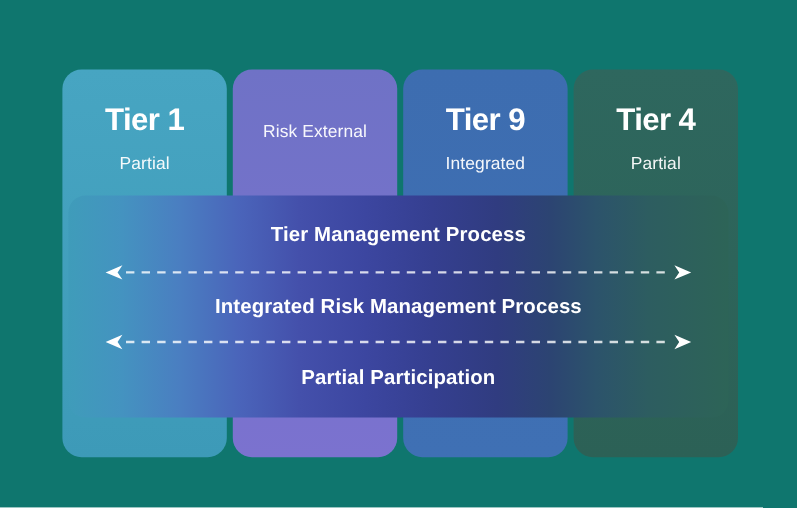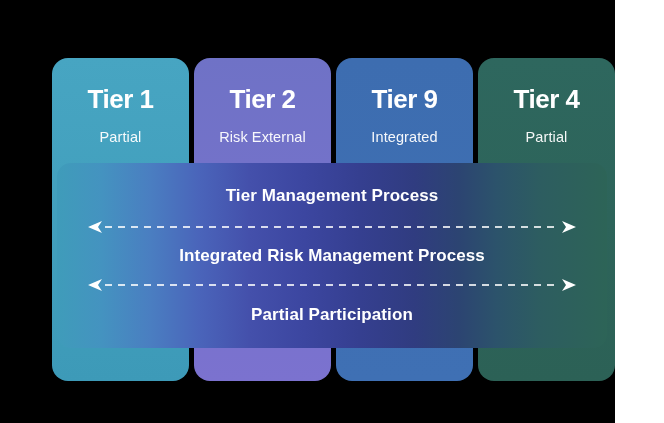--- a/index.html
+++ b/index.html
@@ -1,19 +1,19 @@
 <!DOCTYPE html>
 <html><head>
 <meta charset="utf-8">
 <style>
   html,body{margin:0;padding:0;background:#ffffff;}
   .canvas{
     position:relative;
-    width:615px;height:423px;
-    background:#000000;
+    width:664px;height:423px;
+    background:#0f766e;
     overflow:hidden;
     font-family:"Liberation Sans", sans-serif;
   }
   .columns{
     position:absolute;
     left:52px;top:58px;
     width:563px;height:323px;
     display:flex;
     gap:5px;
   }
@@ -70,21 +70,20 @@
 <body>
 
 <div class="canvas">
 
   <div class="columns">
     <div class="col" style="background: linear-gradient(rgb(71, 165, 194), rgb(61, 154, 184));">
       <div class="tier-label">Tier 1</div>
       <div class="tier-sublabel">Partial</div>
     </div>
     <div class="col" style="background: linear-gradient(rgb(111, 114, 198), rgb(123, 114, 207));">
-      <div class="tier-label">Tier 2</div>
       <div class="tier-sublabel">Risk External</div>
     </div>
     <div class="col" style="background: linear-gradient(rgb(61, 109, 176), rgb(63, 112, 180));">
       <div class="tier-label">Tier 9</div>
       <div class="tier-sublabel">Integrated</div>
     </div>
     <div class="col" style="background: linear-gradient(rgb(46, 103, 94), rgb(44, 97, 86));">
       <div class="tier-label">Tier 4</div>
       <div class="tier-sublabel">Partial</div>
     </div>

